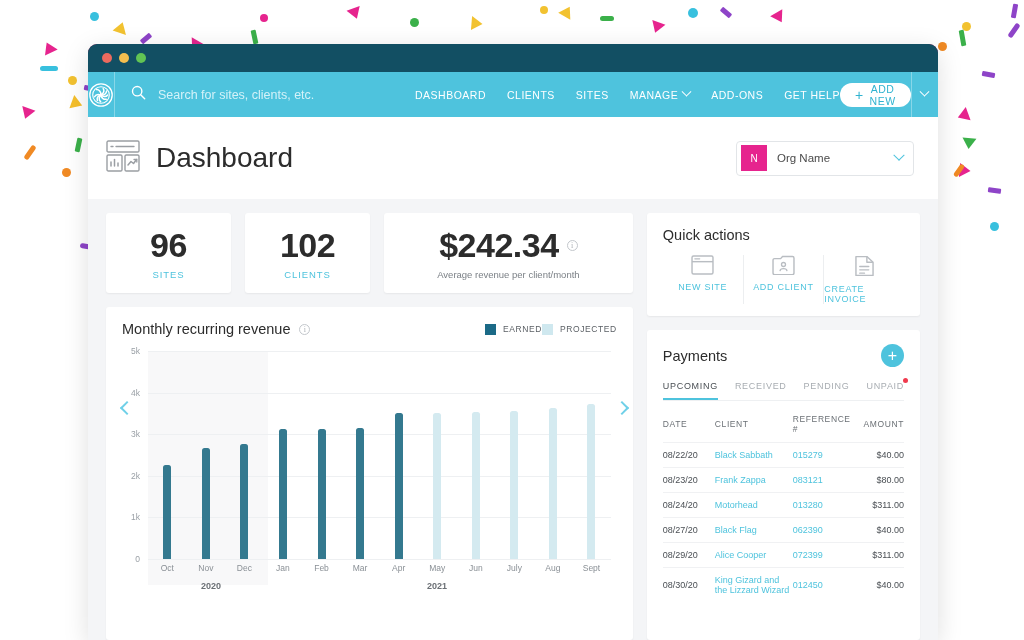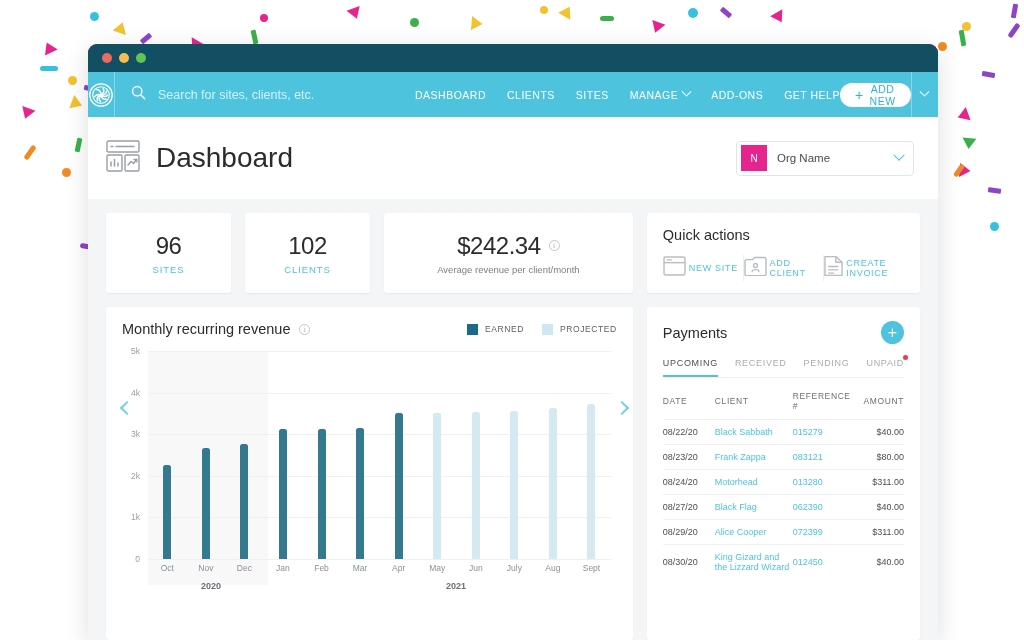--- a/index.html
+++ b/index.html
@@ -123,47 +123,47 @@
   }
   .col-left { width: 543px; display: flex; flex-direction: column; gap: 14px; }
   .col-right { flex: 1; display: flex; flex-direction: column; gap: 14px; }
 
   .card { background: #fff; border-radius: 3px; box-shadow: 0 1px 2px rgba(0,0,0,.06); }
 
   .stats-row { display: flex; gap: 14px; height: 80px; }
   .stat { flex: 0 0 125px; display: flex; flex-direction: column;
           align-items: center; justify-content: center; gap: 4px; }
   .stat.wide { flex: 1; }
-  .stat-num { font-size: 24px; color: #2c2c2c; font-weight: 400; letter-spacing: -.5px; }
+  .stat-num { font-size: 34px; color: #2c2c2c; font-weight: 700; letter-spacing: -.5px; }
   .stat-label { font-size: 9.5px; color: #4ec3dd; letter-spacing: .9px; }
   .stat-sub { font-size: 9.5px; color: #7b8086; }
   .num-row { display: flex; align-items: center; gap: 8px; }
   .info-circle {
     width: 11px; height: 11px; border-radius: 50%;
     border: 1px solid #c3c7cc; color: #aeb3b8;
     font-size: 8px; line-height: 9px; text-align: center;
     font-family: "Liberation Serif", serif;
   }
 
   
   .qa { padding: 14px 16px 12px 16px; }
   .qa-title { font-size: 14.5px; color: #2c2c2c; margin-bottom: 12px; }
   .qa-row { display: flex; }
   .qa-item {
-    flex: 1; display: flex; flex-direction: row;
+    flex: 1; display: flex; flex-direction: column;
     align-items: center; gap: 3px; cursor: pointer;
   }
   .qa-item + .qa-item { border-left: 1px solid #eceef0; }
   .qa-label { font-size: 9px; color: #4ec3dd; letter-spacing: .7px; }
 
   
   .chart-card { flex: 1; padding: 14px 16px 6px 16px; position: relative; }
   .chart-head { display: flex; align-items: center; }
   .chart-title { font-size: 14.5px; color: #2c2c2c; }
-  .legend { margin-left: auto; display: flex; gap: 18px; align-items: center; }
+  .legend { margin-left: auto; display: flex; align-items: center; }
   .legend-item { display: flex; align-items: center; gap: 7px; }
   .sw { width: 11px; height: 11px; }
   .legend-lbl { font-size: 8.5px; color: #5a5f64; letter-spacing: .6px; }
 
   .plot { position: relative; height: 208px; margin-top: 14px; }
   .ylab {
     position: absolute; left: 0; font-size: 8.5px; color: #9aa0a6;
     transform: translateY(-50%); width: 18px; text-align: right;
   }
   .gridline { position: absolute; left: 26px; right: 6px; height: 1px; background: #eef0f2; }
@@ -475,21 +475,21 @@
                 <span>Mar</span>
                 <span>Apr</span>
                 <span>May</span>
                 <span>Jun</span>
                 <span>July</span>
                 <span>Aug</span>
                 <span>Sept</span>
               </div>
             <div class="yearlabels" id="yearlabels">
                 <div class="yearlabel" style="left: 63px;">2020</div>
-                <div class="yearlabel" style="left: 308px;">2021</div>
+                <div class="yearlabel" style="left: 289px;">2021</div>
               </div>
           </div>
 
           <div class="arrow left"></div>
           <div class="arrow right"></div>
         </div>
       </div>
 
       <div class="col-right">
 

